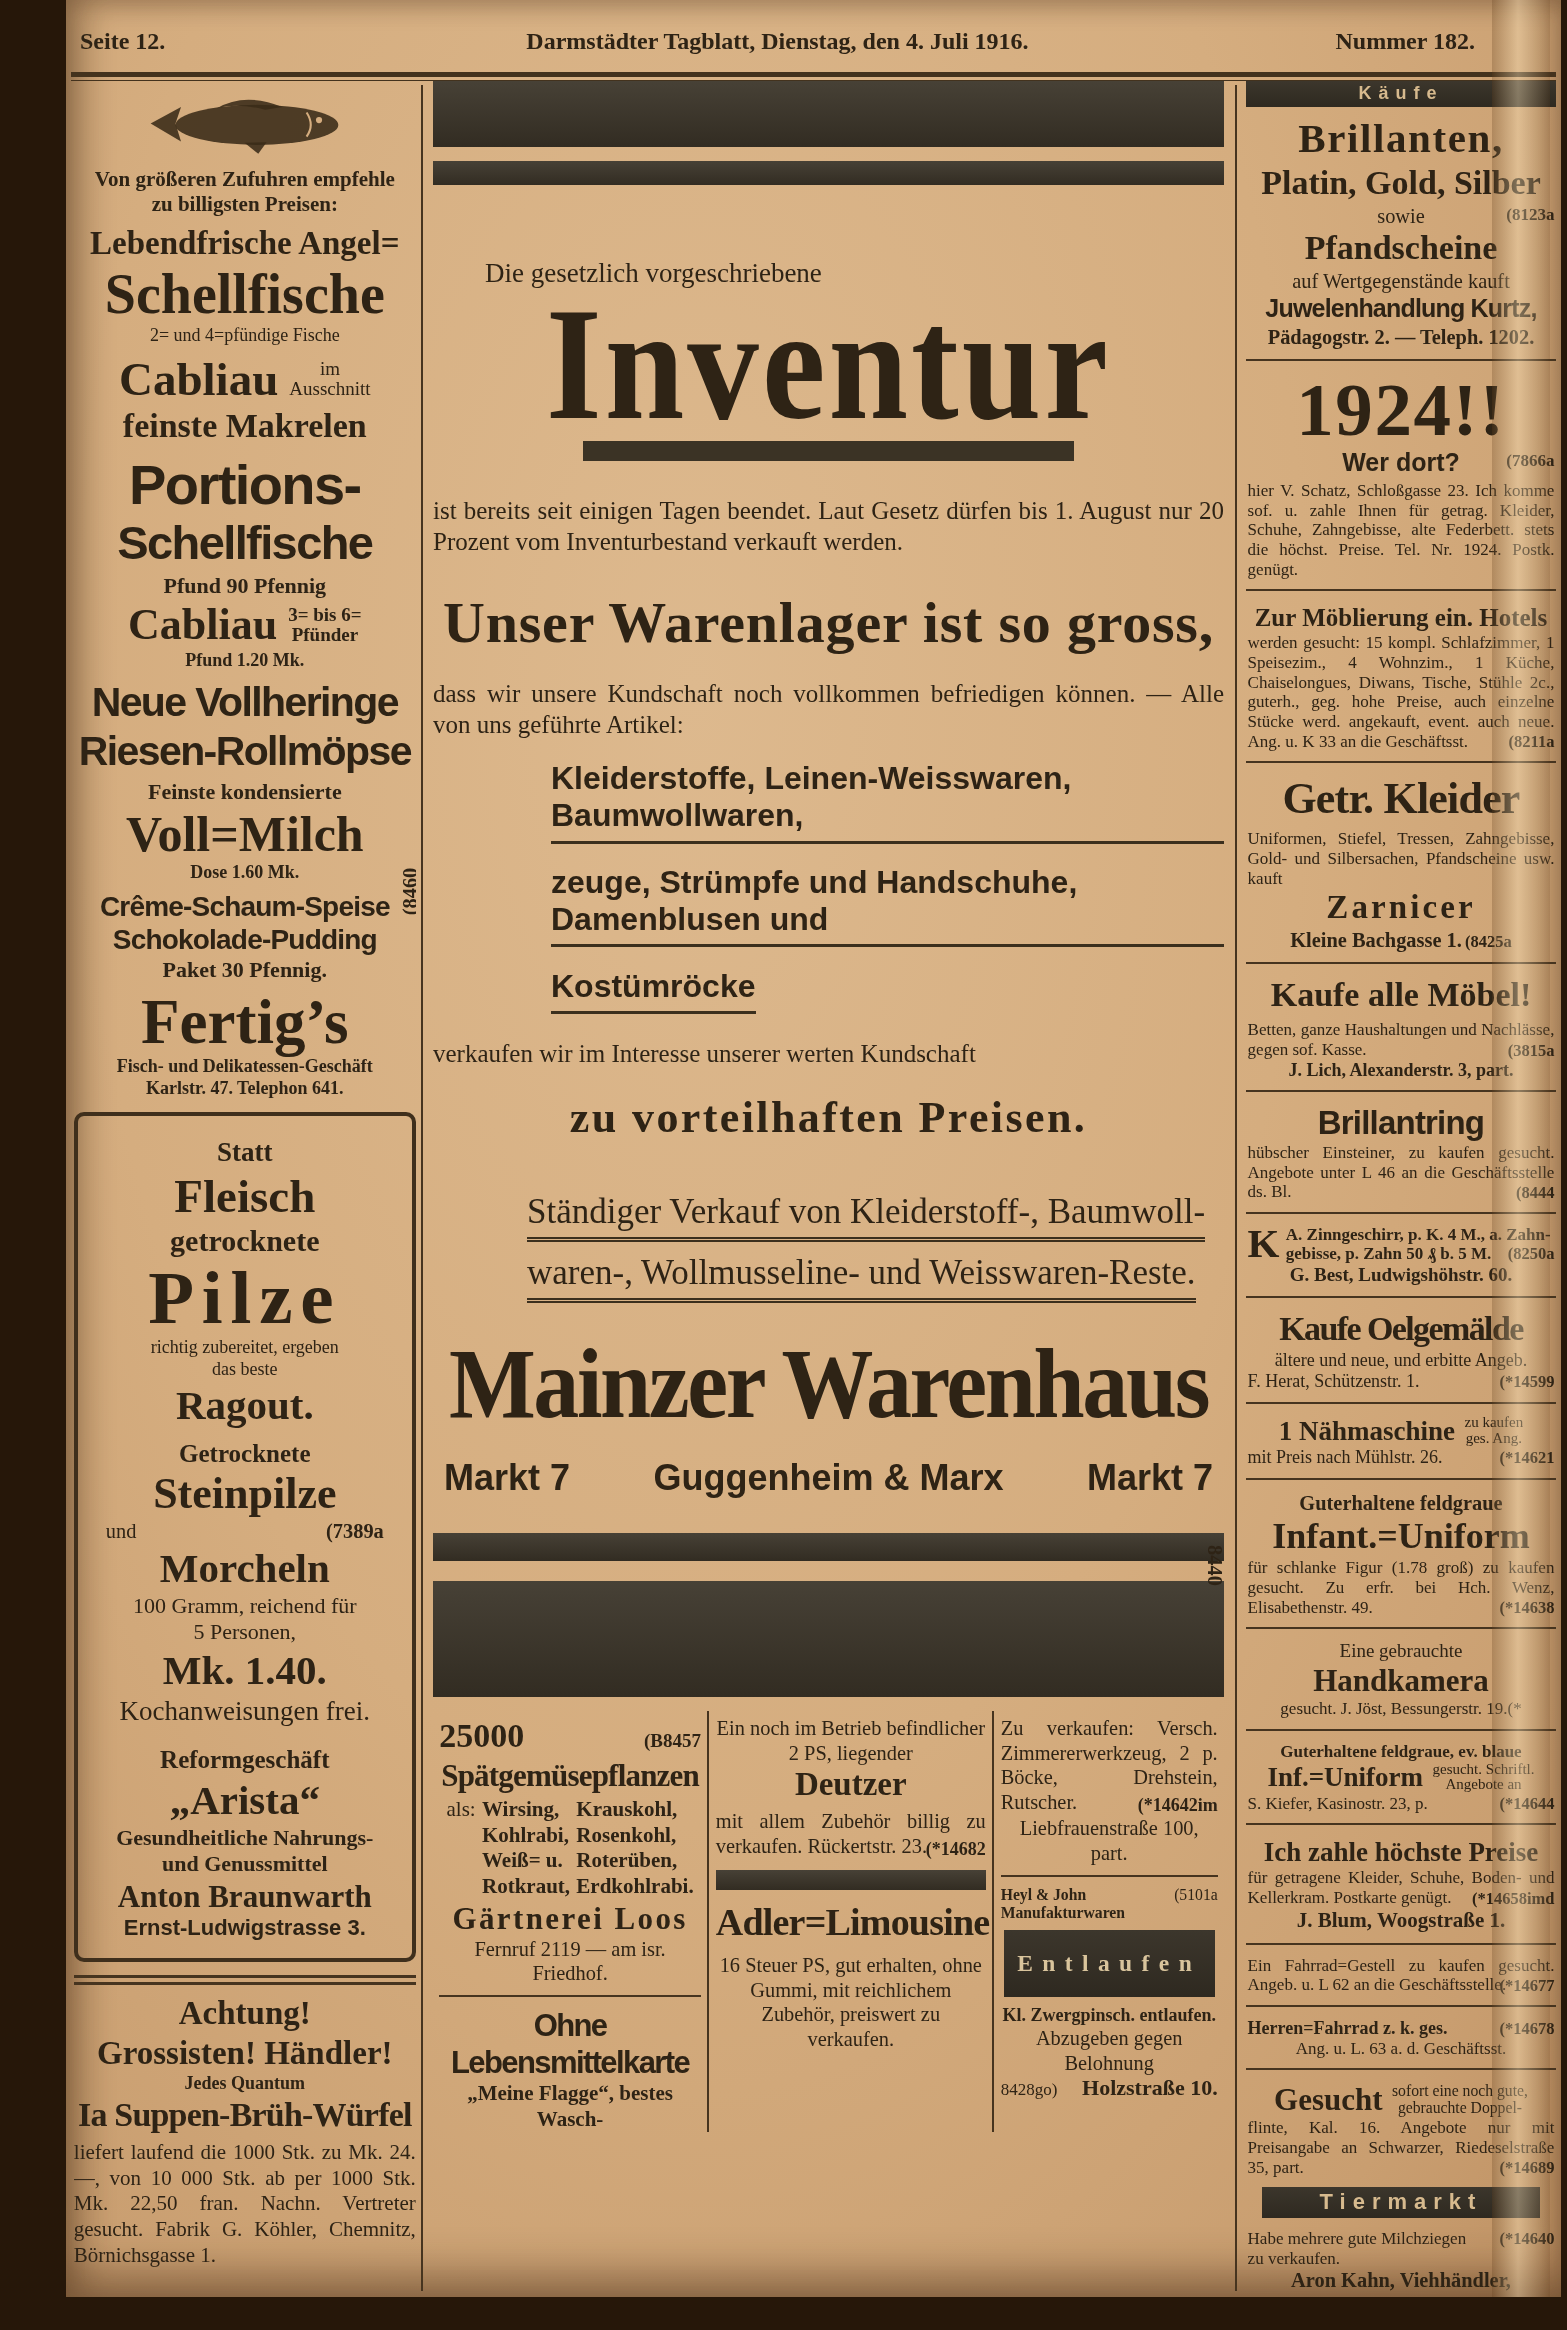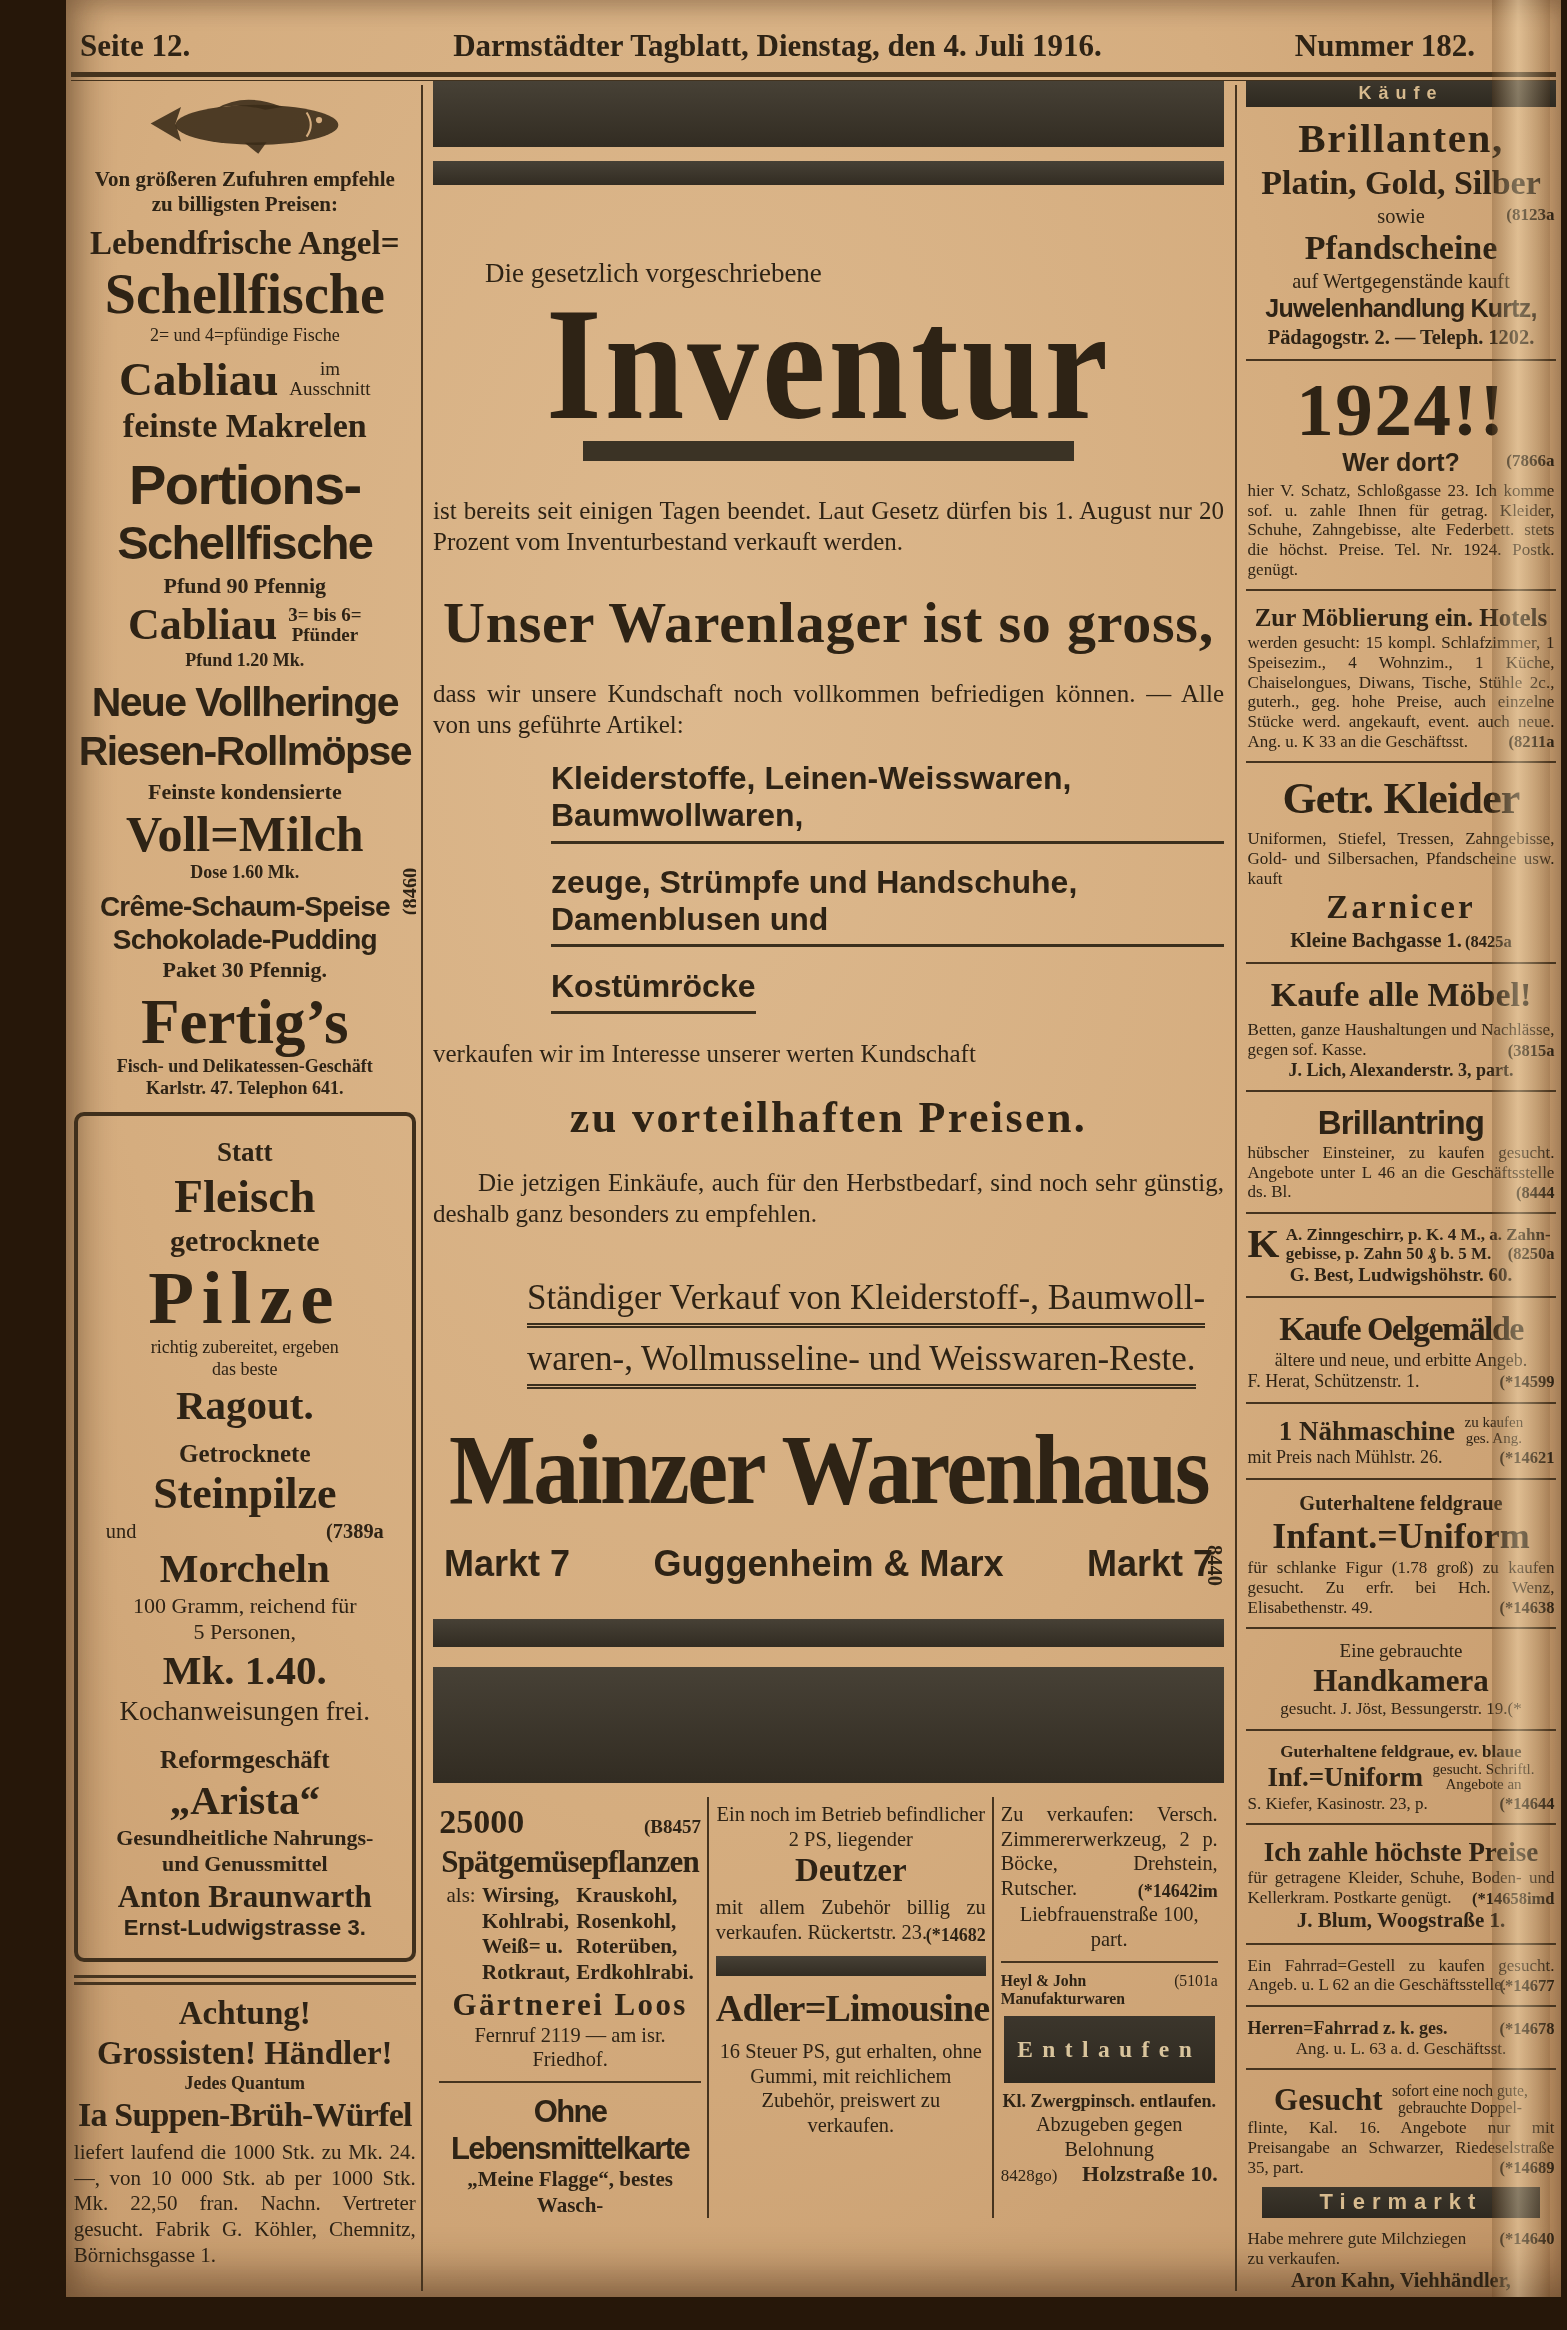--- a/index.html
+++ b/index.html
@@ -10,21 +10,21 @@
     color:#2e2315;
   }
   .paper{
     position:absolute;left:66px;top:0;width:1495px;height:2297px;overflow:hidden;
     background:radial-gradient(ellipse at 42% 30%, #ddb98e 0%, #d5ad7f 50%, #c99e70 85%, #bf9264 100%);
     box-shadow:inset 0 -27px 39px rgba(60,35,15,.38), inset 20.4px 0 31px rgba(60,35,15,.22), inset 0 7.8px 19px rgba(60,35,15,.18);
   }
   .crease{position:absolute;right:11px;top:0;width:58px;height:100%;
     background:linear-gradient(90deg, rgba(96,62,28,.28), rgba(248,226,186,.42) 45%, rgba(96,62,28,.20));}
   
-  .hdr{position:absolute;left:14px;right:86px;top:28px;height:34px;font-weight:bold;font-size:31px;}
+  .hdr{position:absolute;left:14px;right:86px;top:28px;height:34px;font-weight:bold;font-size:24px;}
   .hdr .lft{position:absolute;left:0;top:0;}
   .hdr .mid{position:absolute;left:50%;transform:translateX(-50%);top:0;white-space:nowrap;}
   .hdr .rgt{position:absolute;right:0;top:0;}
   .hdrule{position:absolute;left:4.7px;right:4.7px;top:72px;border-top:5.5px solid #43321d;}
   .hdrule:after{content:"";display:block;margin-top:3.1px;border-top:1.6px solid #43321d;}
   
   .vline{position:absolute;top:85px;bottom:6.3px;width:2.4px;background:#46341f;}
   .colL{position:absolute;left:7.8px;top:86px;width:342px;height:2203px;overflow:hidden;}
   .colC{position:absolute;left:367px;top:81px;width:791px;height:2213px;overflow:hidden;}
   .colR{position:absolute;left:1180px;top:81px;width:310px;height:2213px;overflow:hidden;}
@@ -216,21 +216,20 @@
     <p class="t32 j" style="margin-top:22px">dass wir unsere Kundschaft noch vollkommen befriedigen können. — Alle von uns geführte Artikel:</p>
 
     <div class="invlist">
       <div class="il"><span>Kleiderstoffe, Leinen-Weisswaren, Baumwollwaren,</span></div>
       <div class="il"><span>zeuge, Strümpfe und Handschuhe, Damenblusen und</span></div>
       <div class="il"><span>Kostümröcke</span></div>
     </div>
 
     <p class="t32" style="margin-top:23.5px">verkaufen wir im Interesse unserer werten Kundschaft</p>
     <div class="slog">zu vorteilhaften Preisen.</div>
-    <p class="t32 j" style="margin-top:23.5px;text-indent:45px">Die jetzigen Einkäufe, auch für den Herbstbedarf, sind noch sehr günstig, deshalb ganz besonders zu empfehlen.</p>
 
     <div class="staend">
       <div><span>Ständiger Verkauf von Kleiderstoff-, Baumwoll-</span></div>
       <div><span>waren-, Wollmusseline- und Weisswaren-Reste.</span></div>
     </div>
 
     <div class="brand">Mainzer Warenhaus</div>
     <div class="marktrow">
       <span>Markt 7</span>
       <span>Guggenheim &amp; Marx</span>

